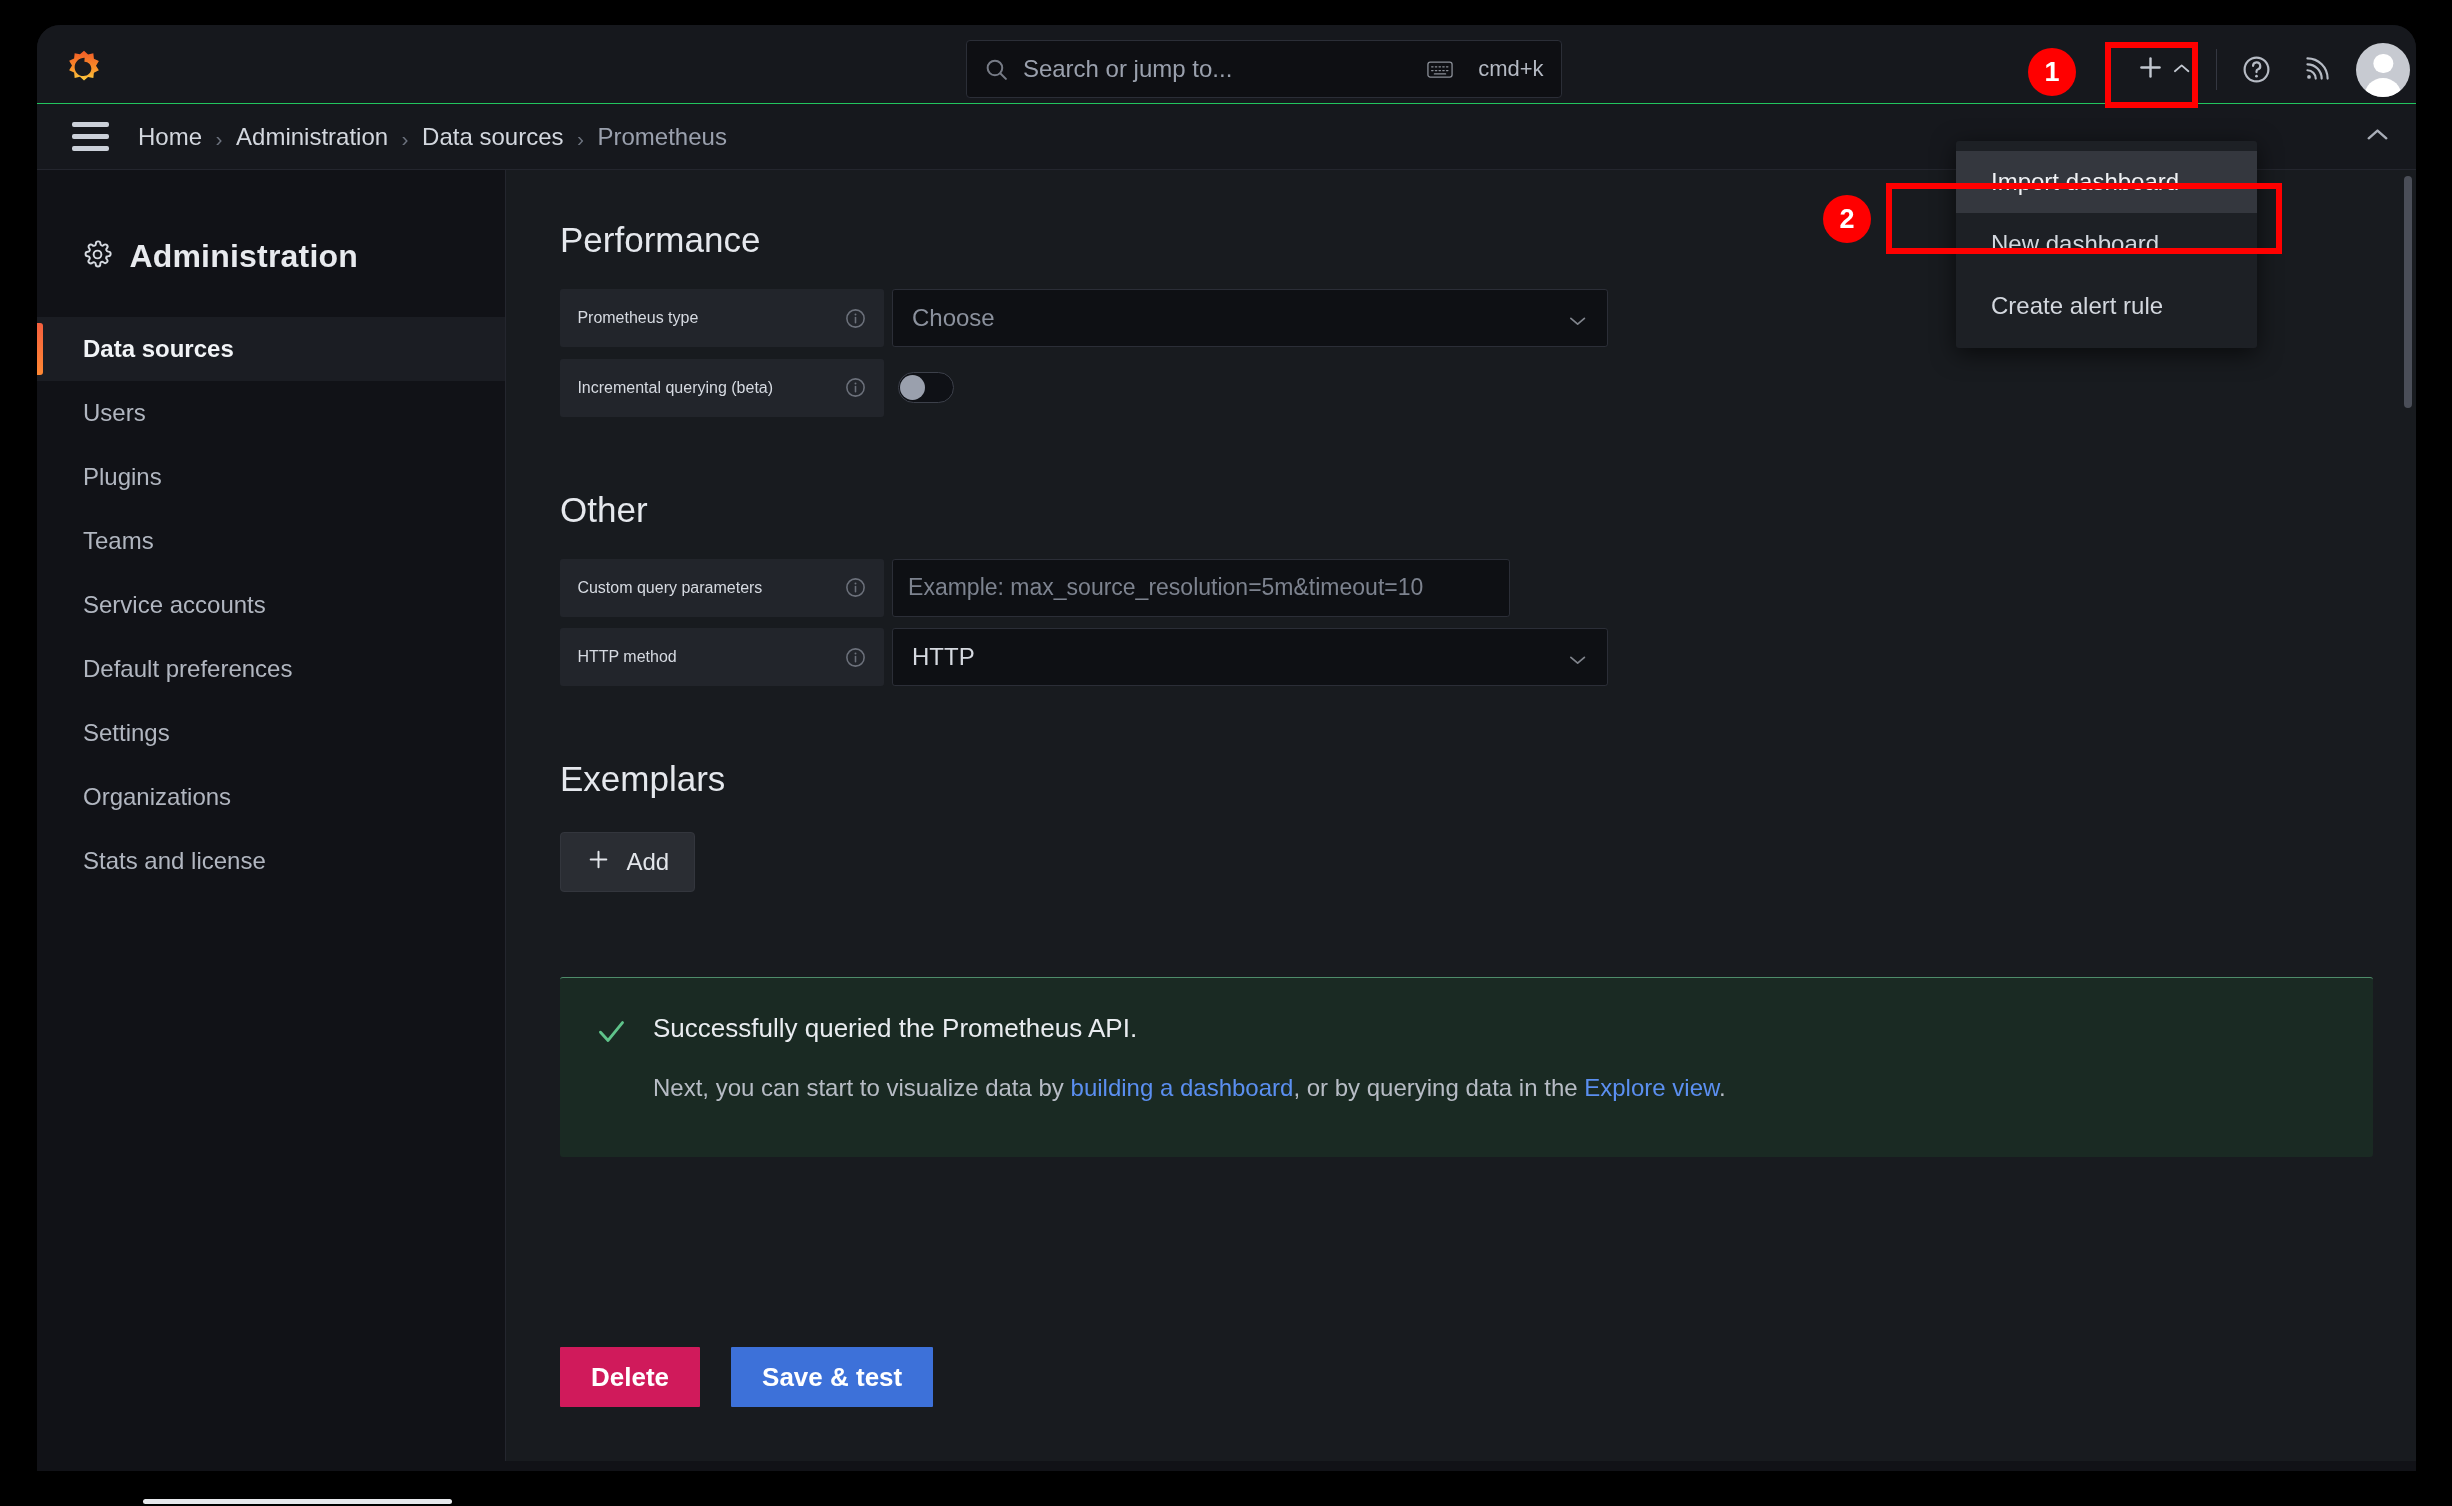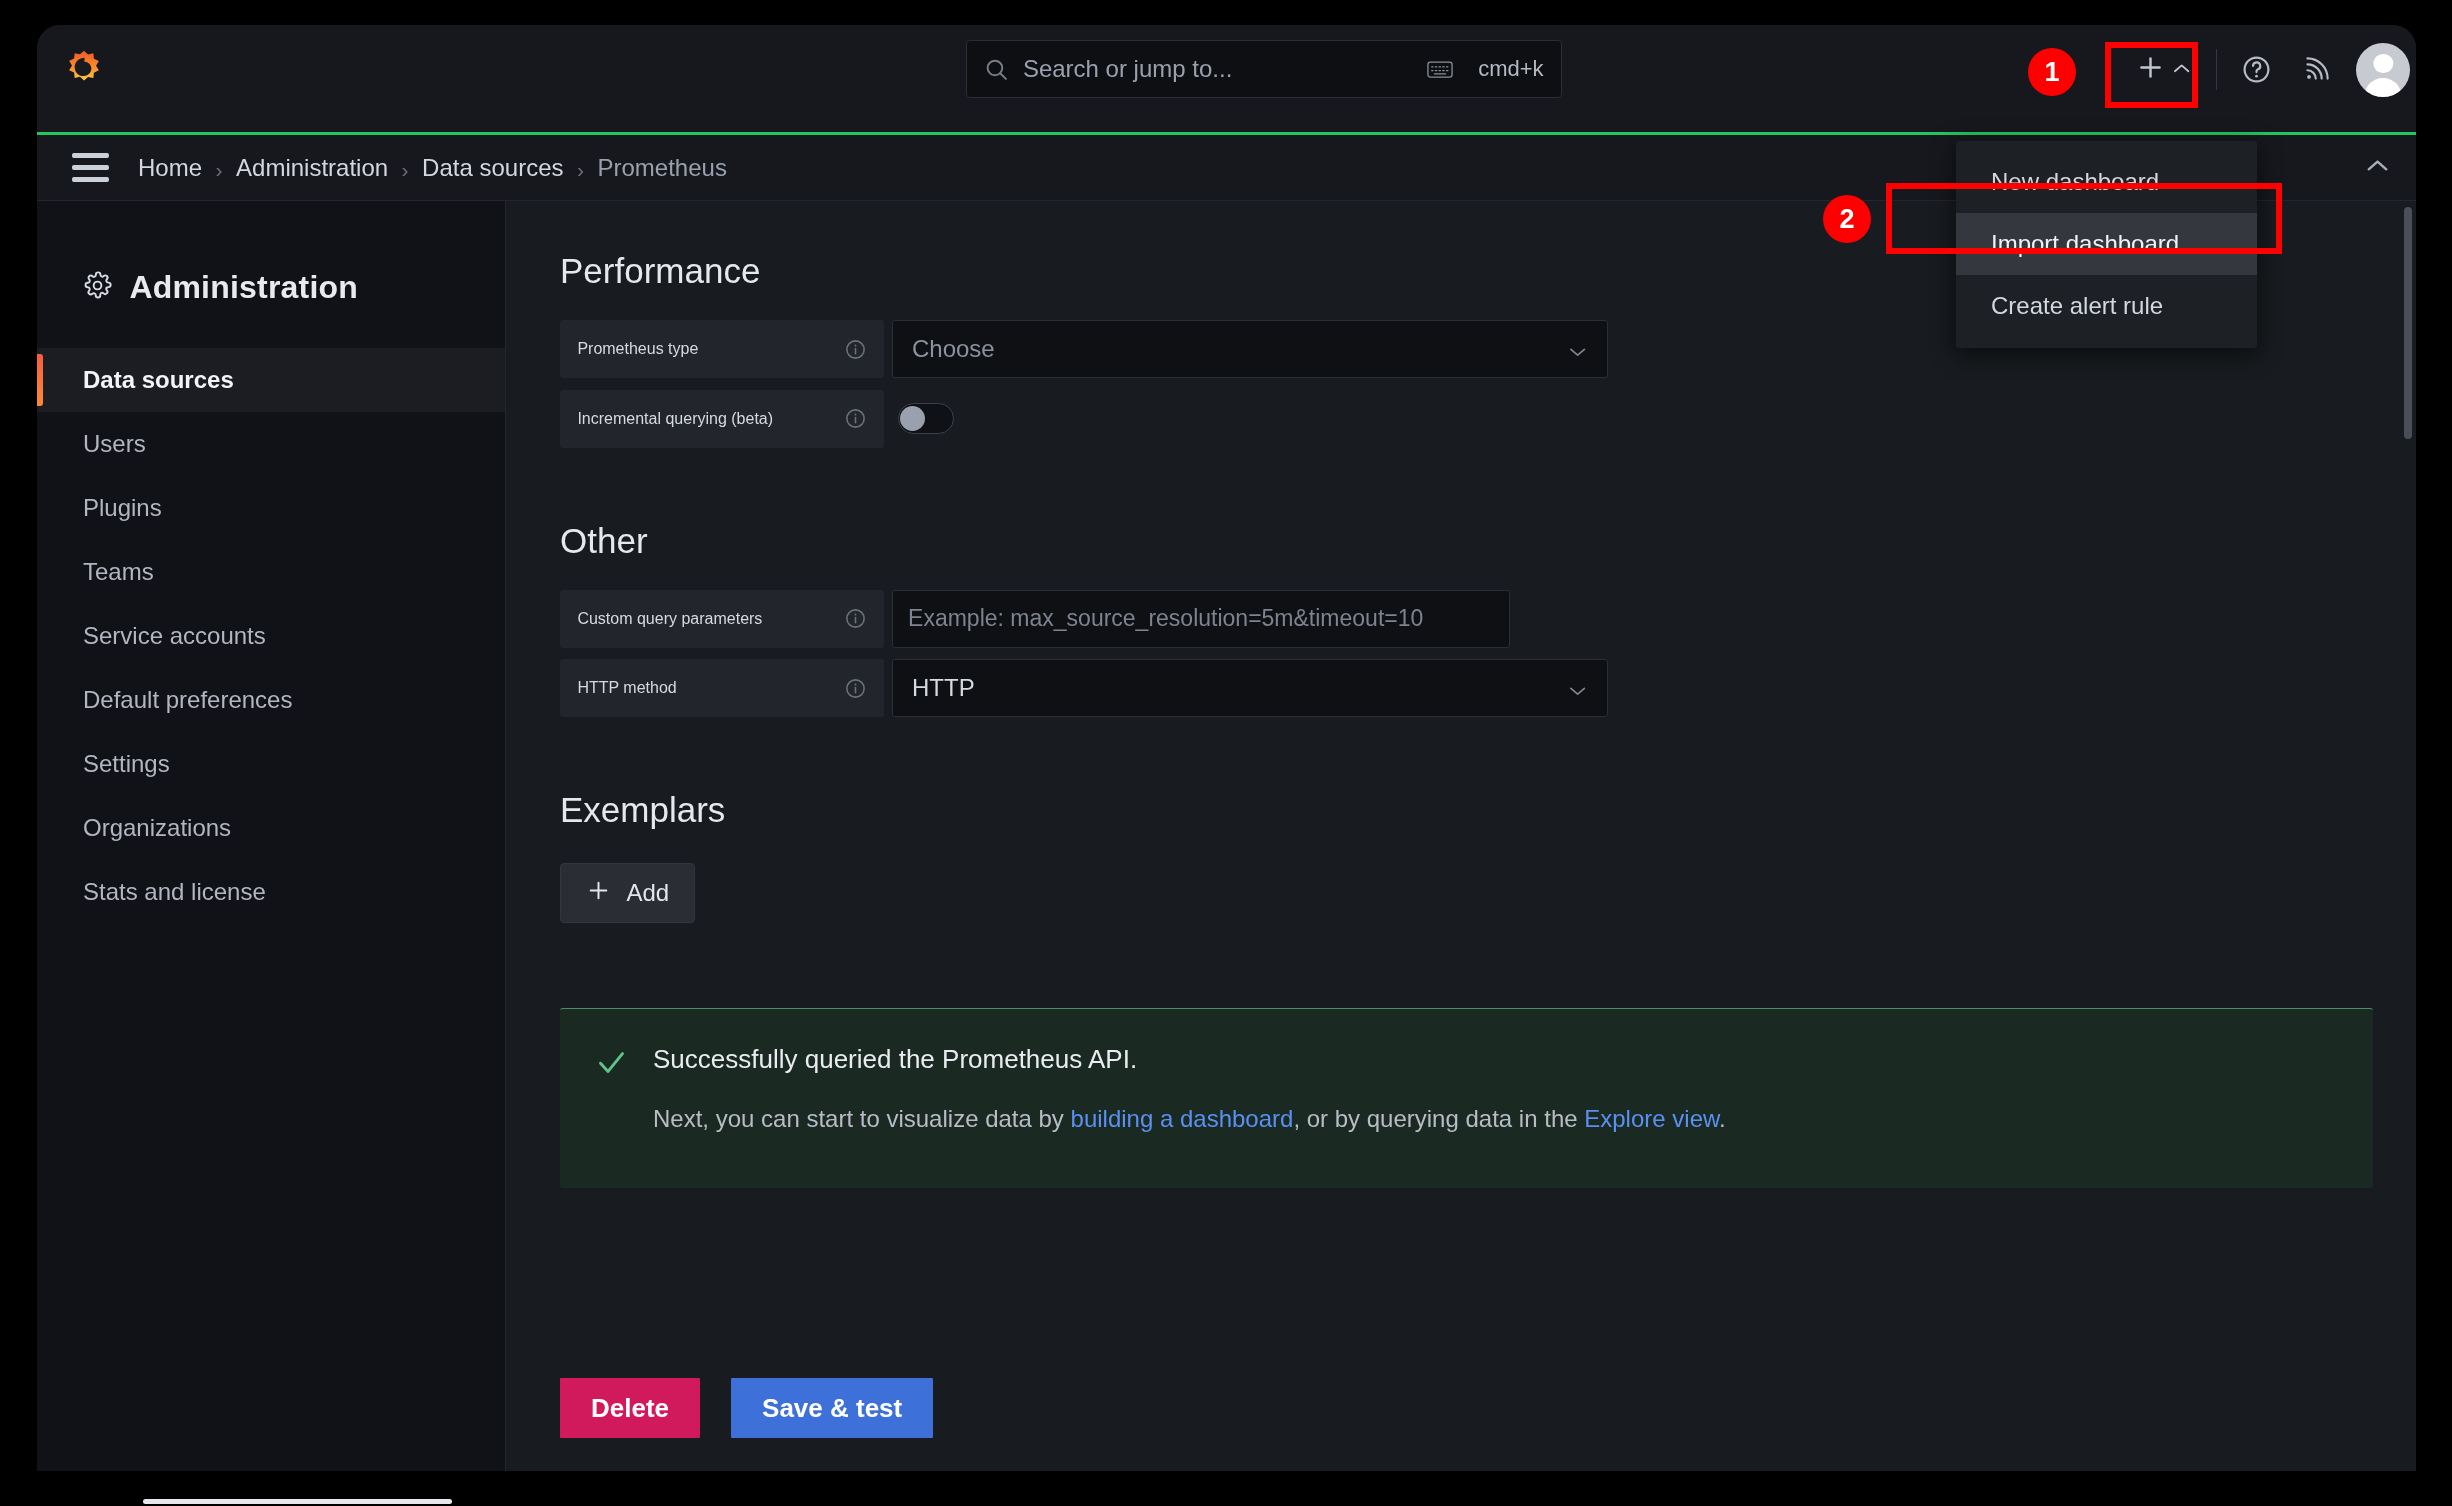--- a/index.html
+++ b/index.html
@@ -16,23 +16,23 @@
     left: 37px; top: 25px;
     width: 2379px; height: 1446px;
     background: #111217;
     border-radius: 23px 23px 0 0;
     overflow: hidden;
   }
 
   
   #topbar {
     position: relative;
-    height: 110px;
+    height: 79px;
     background: #16181d;
-    border-bottom: 3px solid #22c55e;
+    border-bottom: 1px solid #22c55e;
     display: flex; align-items: center;
   }
   #grafana-logo { position: absolute; left: 25px; top: 23px; width: 44px; height: 44px; }
 
   #search-bar {
     position: absolute; left: 929px; top: 15.4px;
     width: 596px; height: 58px;
     background: #0e0f13;
     border: 1px solid #2b2e37;
     border-radius: 3.9px;
@@ -481,25 +481,25 @@
       
       <div id="action-bar">
         <button class="btn" id="delete-btn">Delete</button>
         <button class="btn" id="save-test-btn">Save &amp; test</button>
       </div>
 
     </div>
   </div>
 
   <div id="new-menu">
+    <div class="menu-item highlight">
+      <span>Import dashboard</span>
+    </div>
     <div class="menu-item">
       <span>New dashboard</span>
-    </div>
-    <div class="menu-item highlight">
-      <span>Import dashboard</span>
     </div>
     <div class="menu-item">
       <span>Create alert rule</span>
     </div>
   </div>
 
 </div>
 
 <div class="ann-rect" style="left:2105px; top:42px; width:93px; height:66px;"></div>
 <div class="ann-badge" style="left:2028px; top:48px;">1</div>

